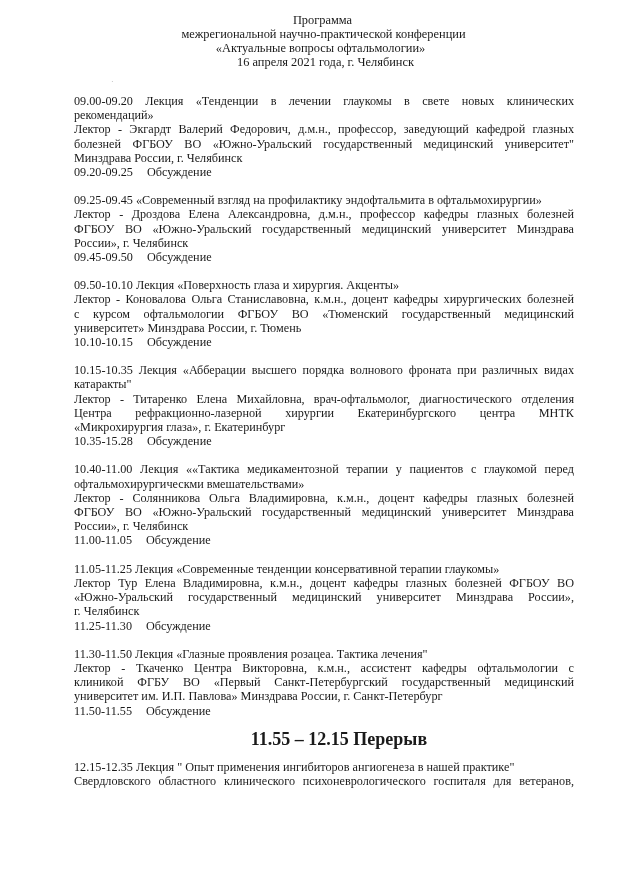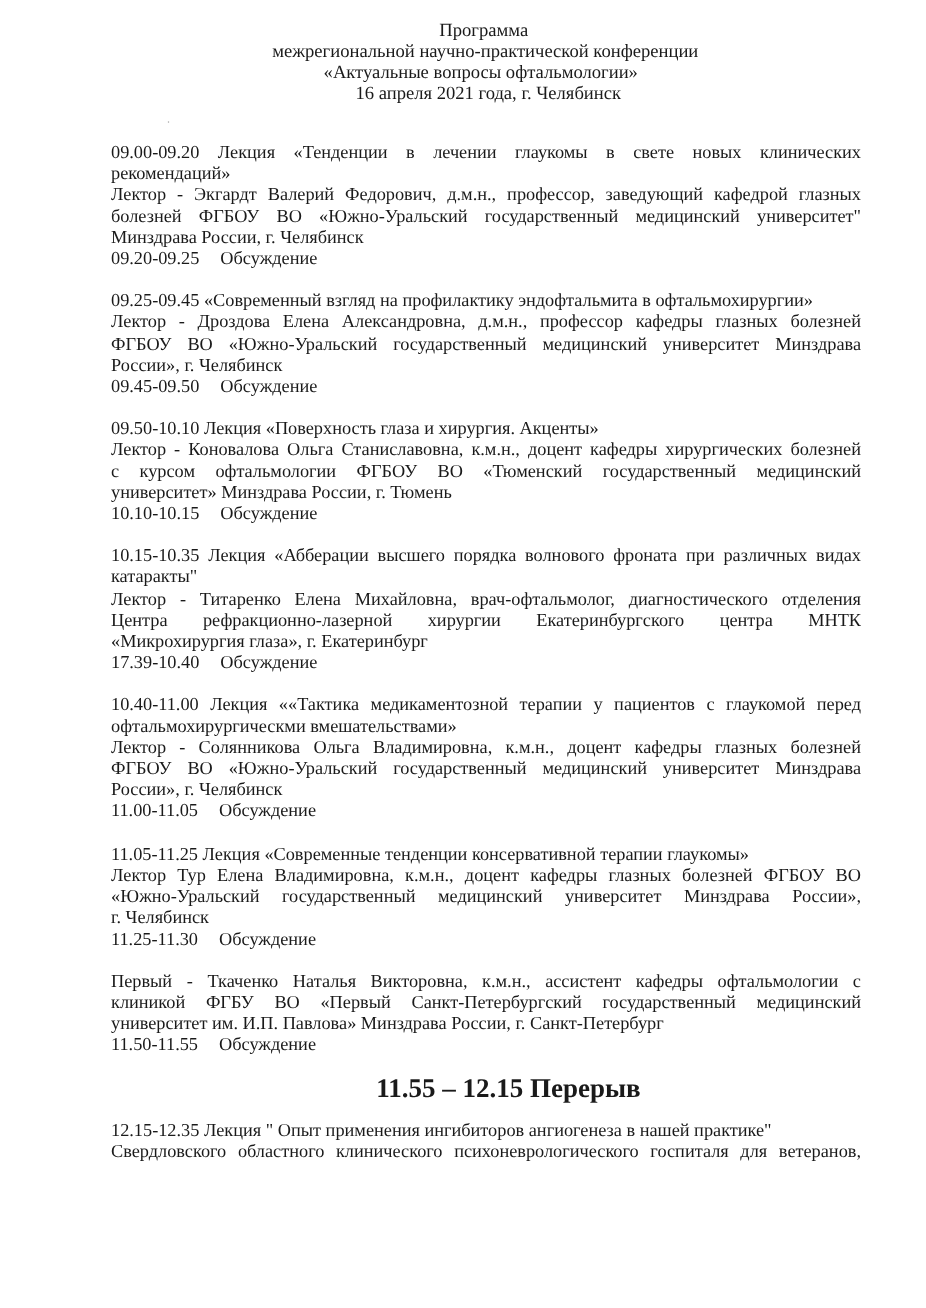--- a/index.html
+++ b/index.html
@@ -56,39 +56,40 @@
       <div class="line j">с курсом офтальмологии ФГБОУ ВО «Тюменский государственный медицинский</div>
       <div class="line">университет» Минздрава России, г. Тюмень</div>
       <div class="line"><span>10.10-10.15</span><span class="gap"></span><span>Обсуждение</span></div>
     </div>
     <div class="session">
       <div class="line j">10.15-10.35 Лекция «Абберации высшего порядка волнового фроната при различных видах</div>
       <div class="line">катаракты"</div>
       <div class="line j">Лектор - Титаренко Елена Михайловна, врач-офтальмолог, диагностического отделения</div>
       <div class="line j">Центра рефракционно-лазерной хирургии Екатеринбургского центра МНТК</div>
       <div class="line">«Микрохирургия глаза», г. Екатеринбург</div>
-      <div class="line"><span>17.39-10.40</span><span class="gap"></span><span>Обсуждение</span></div>
+      <div class="line"><span>10.35-15.28</span><span class="gap"></span><span>Обсуждение</span></div>
     </div>
     <div class="session">
       <div class="line j">10.40-11.00 Лекция ««Тактика медикаментозной терапии у пациентов с глаукомой перед</div>
       <div class="line">офтальмохирургическми вмешательствами»</div>
       <div class="line j">Лектор - Солянникова Ольга Владимировна, к.м.н., доцент кафедры глазных болезней</div>
       <div class="line j">ФГБОУ ВО «Южно-Уральский государственный медицинский университет Минздрава</div>
       <div class="line">России», г. Челябинск</div>
       <div class="line"><span>11.00-11.05</span><span class="gap"></span><span>Обсуждение</span></div>
     </div>
     <div class="session">
       <div class="line">11.05-11.25 Лекция «Современные тенденции консервативной терапии глаукомы»</div>
       <div class="line j">Лектор Тур Елена Владимировна, к.м.н., доцент кафедры глазных болезней ФГБОУ ВО</div>
       <div class="line j">«Южно-Уральский государственный медицинский университет Минздрава России»,</div>
       <div class="line">г. Челябинск</div>
       <div class="line"><span>11.25-11.30</span><span class="gap"></span><span>Обсуждение</span></div>
     </div>
     <div class="session">
-      <div class="line j">Первый - Ткаченко Наталья Викторовна, к.м.н., ассистент кафедры офтальмологии с</div>
+      <div class="line">11.30-11.50 Лекция «Глазные проявления розацеа. Тактика лечения"</div>
+      <div class="line j">Лектор - Ткаченко Центра Викторовна, к.м.н., ассистент кафедры офтальмологии с</div>
       <div class="line j">клиникой ФГБУ ВО «Первый Санкт-Петербургский государственный медицинский</div>
       <div class="line">университет им. И.П. Павлова» Минздрава России, г. Санкт-Петербург</div>
       <div class="line"><span>11.50-11.55</span><span class="gap"></span><span>Обсуждение</span></div>
     </div>
     <div class="break">11.55 – 12.15 Перерыв</div>
     <div class="session">
       <div class="line">12.15-12.35 Лекция " Опыт применения ингибиторов ангиогенеза в нашей практике"</div>
       <div class="line j">Свердловского областного клинического психоневрологического госпиталя для ветеранов,</div>
     </div>
   </div>

